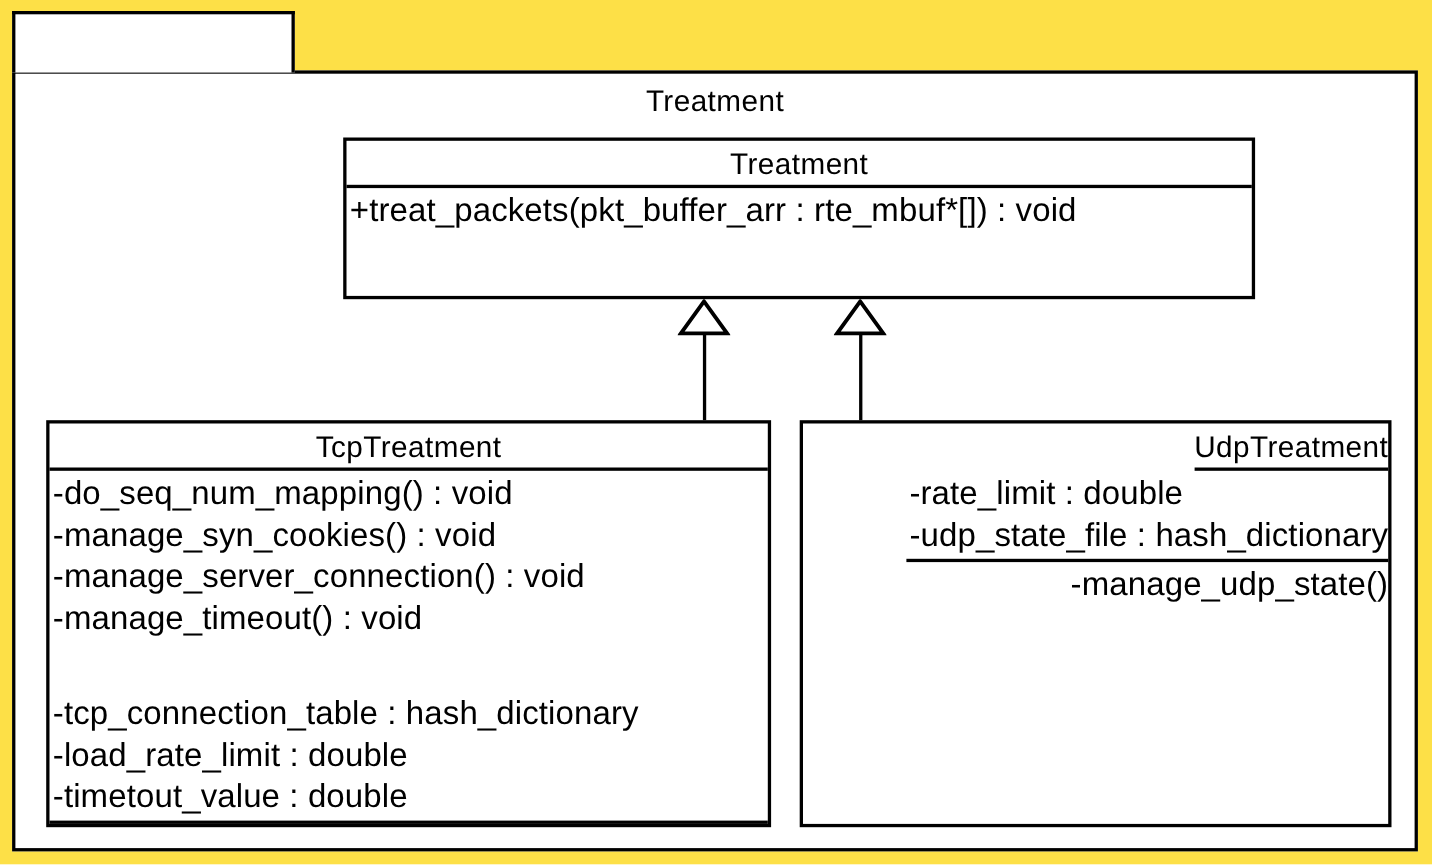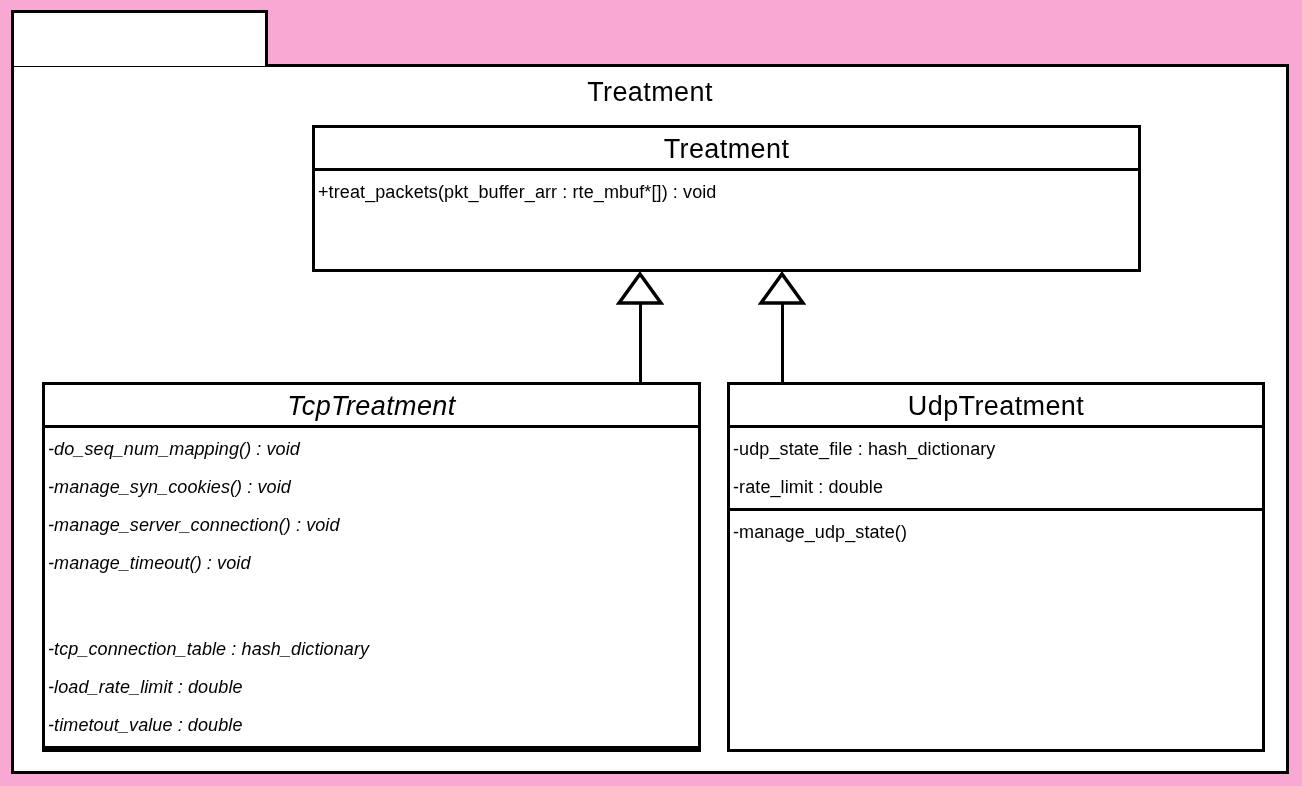--- a/index.html
+++ b/index.html
@@ -8,21 +8,21 @@
     background: #ffffff;
   }
   body {
     font-family: "Liberation Sans", sans-serif;
     color: #000000;
   }
   #canvas {
     position: relative;
     width: 1302px;
     height: 786px;
-    background: #f9a8d4;
+    background: #fde047;
     overflow: hidden;
   }
 
   
   .pkg-tab {
     position: absolute;
     left: 11px;
     top: 10px;
     width: 257px;
     height: 56px;
@@ -79,46 +79,46 @@
   }
   .uml-compartment {
     box-sizing: border-box;
     padding: 2px 0 2px 3px;
     overflow: hidden;
   }
   .uml-compartment.divided {
     border-bottom: 3px solid #000;
   }
   .uml-row {
-    font-size: 18px;
+    font-size: 30px;
     line-height: 38px;
     white-space: nowrap;
     letter-spacing: 0.1px;
   }
   .grow { flex: 1 1 auto; }
 
   
   #class-treatment {
     left: 312px;
     top: 125px;
     width: 829px;
     height: 147px;
   }
   #class-tcptreatment {
     left: 42px;
     top: 382px;
     width: 659px;
     height: 370px;
-    font-style: italic;
   }
   #class-udptreatment {
     left: 727px;
     top: 382px;
     width: 538px;
     height: 370px;
+    align-items: flex-end;
   }
 
   
   .gen-line {
     position: absolute;
     width: 3px;
     background: #000;
     z-index: 4;
   }
   .gen-arrow {
@@ -175,21 +175,21 @@
     <div class="uml-compartment divided">
       <div class="uml-row">-tcp_connection_table : hash_dictionary</div>
       <div class="uml-row">-load_rate_limit : double</div>
       <div class="uml-row">-timetout_value : double</div>
     </div>
   </div>
 
   <div class="uml-class" id="class-udptreatment">
     <div class="uml-name">UdpTreatment</div>
     <div class="uml-compartment divided">
+      <div class="uml-row">-rate_limit : double</div>
       <div class="uml-row">-udp_state_file : hash_dictionary</div>
-      <div class="uml-row">-rate_limit : double</div>
     </div>
     <div class="uml-compartment grow">
       <div class="uml-row">-manage_udp_state()</div>
     </div>
   </div>
 
 </div>
 
 </body></html>

